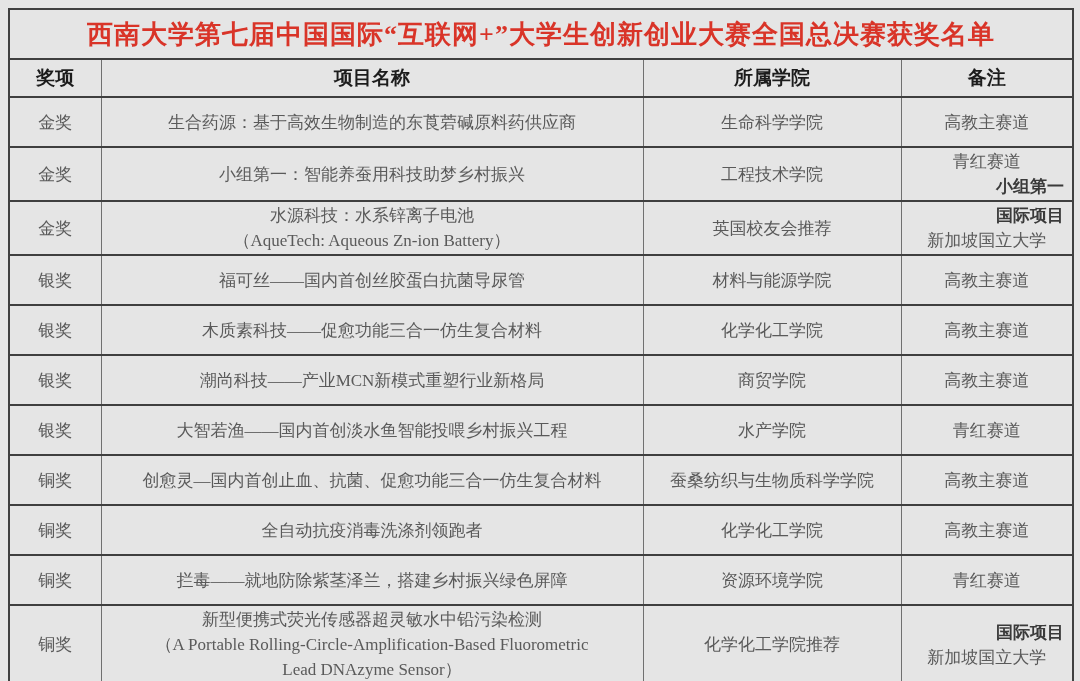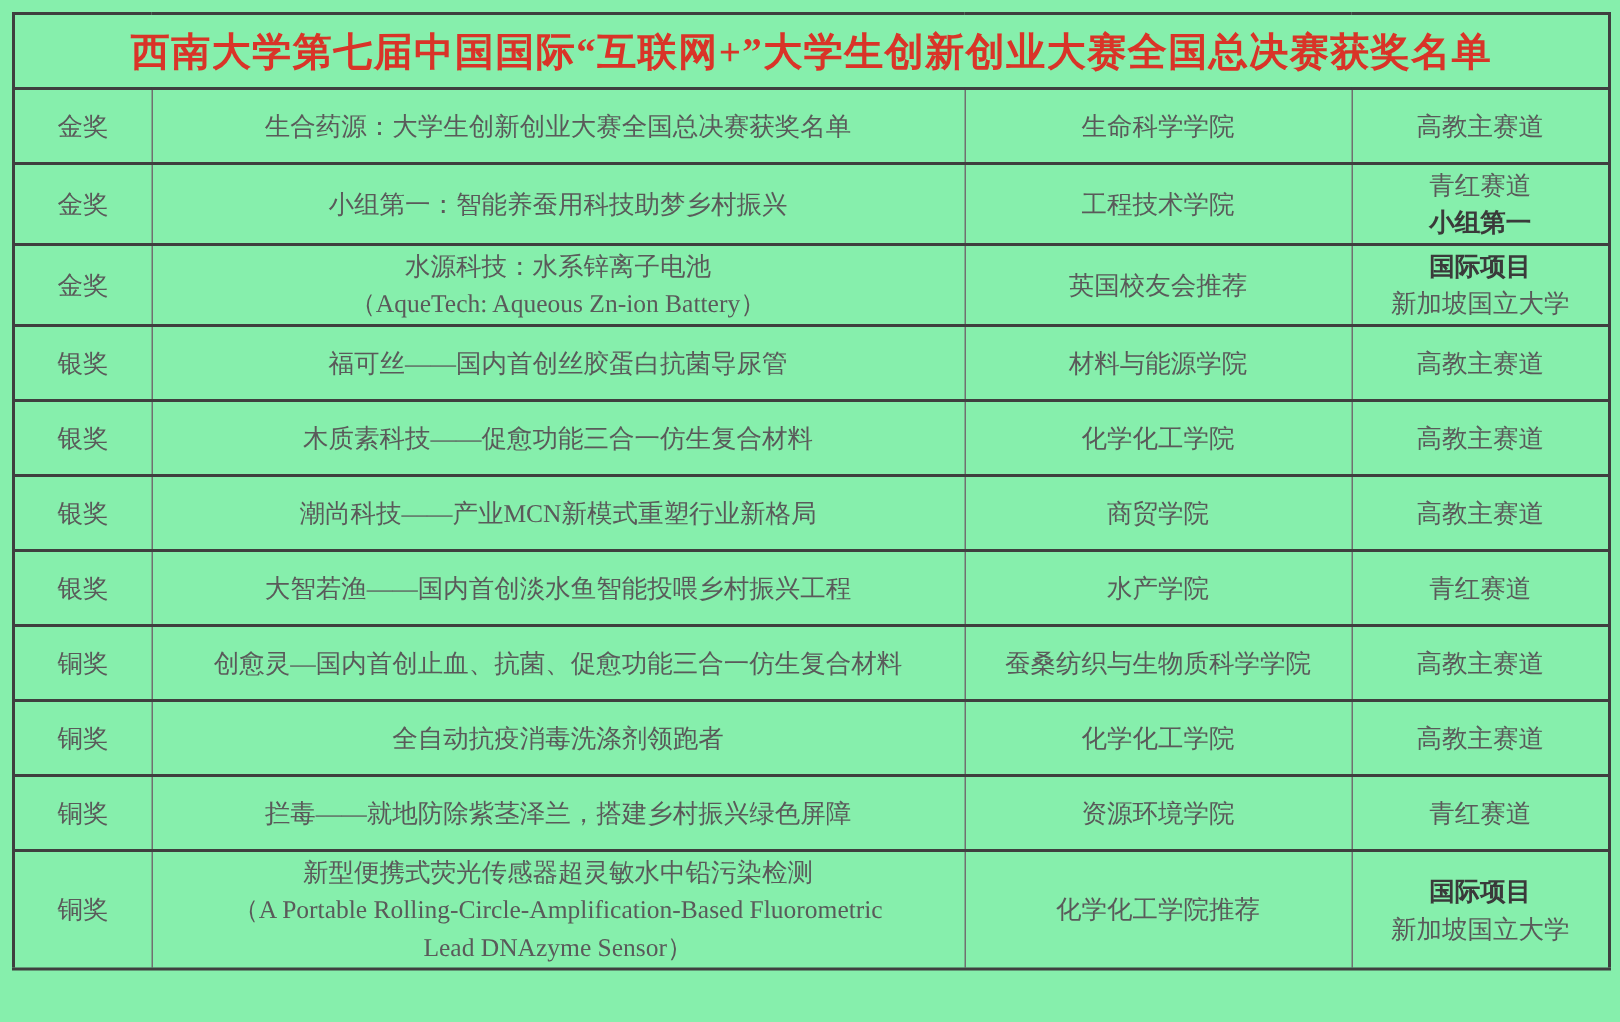--- a/index.html
+++ b/index.html
@@ -9,21 +9,21 @@
     width: 1080px;
     height: 681px;
     overflow: hidden;
     font-family: "Liberation Serif", "DejaVu Serif", serif;
   }
   .sheet {
     box-sizing: border-box;
     width: 1080px;
     height: 681px;
     padding: 8px;
-    background: #86efac;
+    background: #e5e5e5;
   }
   table.awards {
     width: 1064px;
     border-collapse: collapse;
     table-layout: fixed;
     border: 2px solid var(--border-dark, #3f3f3f);
   }
   table.awards th,
   table.awards td {
     border-left: 1px solid var(--border-light, #707070);
@@ -54,43 +54,50 @@
     line-height: 25px;
     color: var(--body-text, #5a5a5a);
   }
   td .line {
     display: block;
     line-height: 25px;
   }
   td .line.bold {
     font-weight: bold;
     color: var(--bold-text, #3a3a3a);
+    text-align: right;
   }
 </style>
 </head>
 <body>
 
 <div class="sheet">
   <table class="awards">
     <colgroup>
       <col style="width:92px">
       <col style="width:542px">
       <col style="width:258px">
       <col style="width:172px">
     </colgroup>
     <thead>
       <tr>
         <th class="title-cell" colspan="4">西南大学第七届中国国际“互联网+”大学生创新创业大赛全国总决赛获奖名单</th>
       </tr>
+      <tr>
+        <th class="head-cell">奖项</th>
+        <th class="head-cell">项目名称</th>
+        <th class="head-cell">所属学院</th>
+        <th class="head-cell">备注</th>
+      </tr>
     </thead>
     <tbody id="rows-body">
   <tr>
     <td>金奖</td>
     <td>
-            <span class="line">生合药源：大学生创新创业大赛全国总决赛获奖名单</span>
+            <span class="line">生合药源：基于高效生物制造的东莨菪碱原料药供应商</span>
           </td>
     <td>生命科学学院</td>
     <td>
             <span class="line">高教主赛道</span>
           </td>
   </tr>
 
   <tr>
     <td>金奖</td>
     <td>

